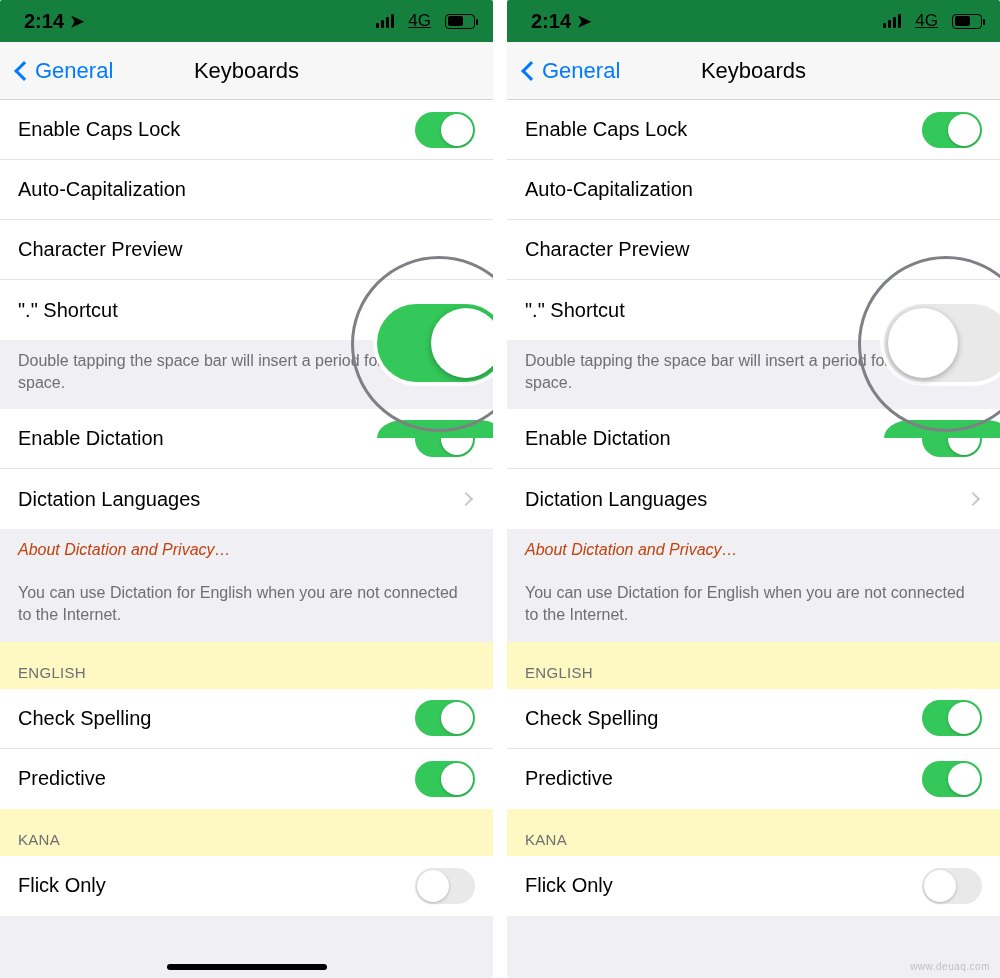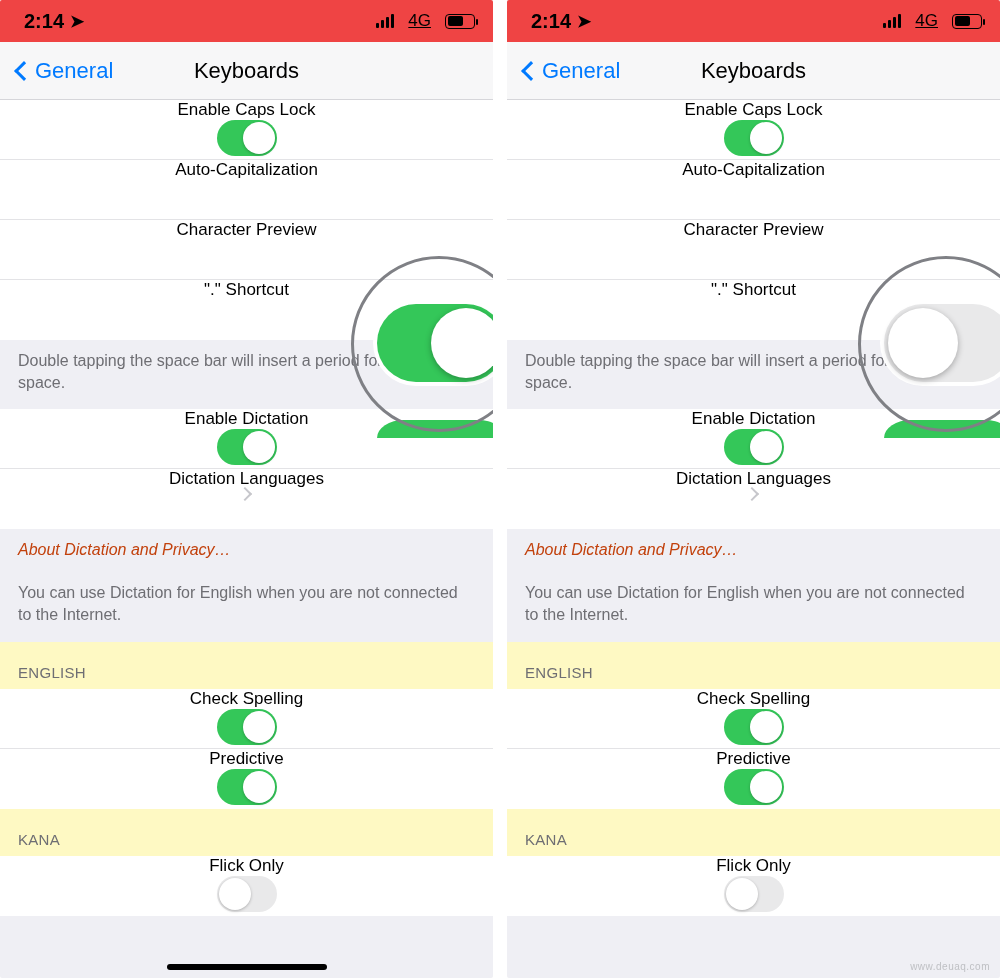--- a/index.html
+++ b/index.html
@@ -17,21 +17,21 @@
     display: flex;
     flex-direction: column;
     background: #efeff4;
     position: relative;
     overflow: hidden;
     border-radius: 2px;
   }
   
   .statusbar {
     height: 42px;
-    background: #ef4444;
+    background: #15803d;
     display: flex;
     align-items: center;
     justify-content: space-between;
     padding: 0 18px 0 24px;
     font-size: 20px;
     font-weight: 600;
     color: #000;
   }
   .statusbar .left { display: flex; align-items: center; gap: 6px; }
   .statusbar .right { display: flex; align-items: center; gap: 14px; text-decoration: underline; }
@@ -85,26 +85,25 @@
     border-bottom: 3px solid #007aff;
     transform: rotate(45deg);
     margin-right:2px;
   }
   .navtitle { font-size:22px; font-weight:400; }
   
   .list { display:flex; flex-direction:column; }
   .row {
     background:#fff;
     min-height:60px;
-    display:flex; align-items:center; 
+    display:flex; align-items:center; justify-content:space-between;
     padding:0 18px;
-    font-size:17px;
+    font-size:20px;
     border-bottom:1px solid #e3e3e6;
     position: relative;
-    flex-direction: column;
   }
   .row.first { border-top: none; }
   .row.noline { border-bottom:none; }
   .row .chevron {
     width:10px; height:10px;
     border-top:2.5px solid #c7c7cc;
     border-right:2.5px solid #c7c7cc;
     transform: rotate(45deg);
     margin-right:4px;
   }

